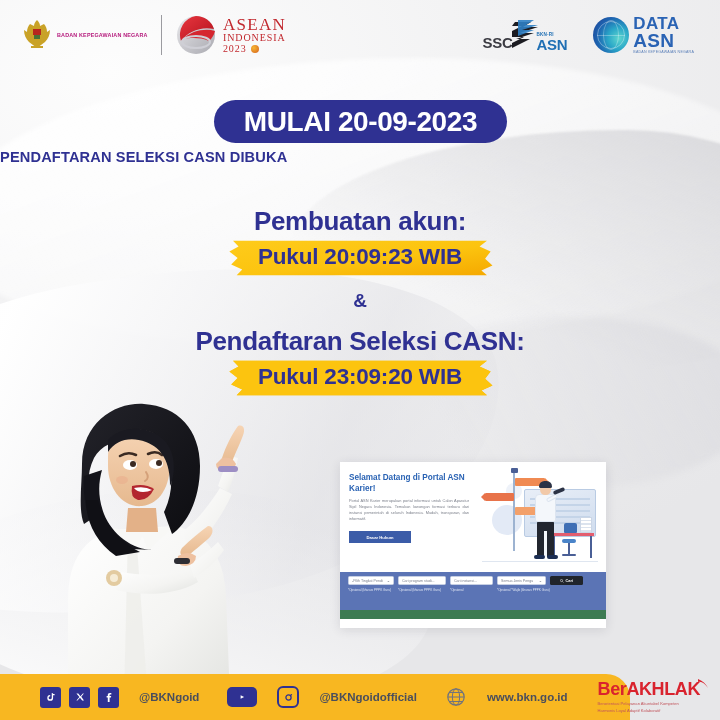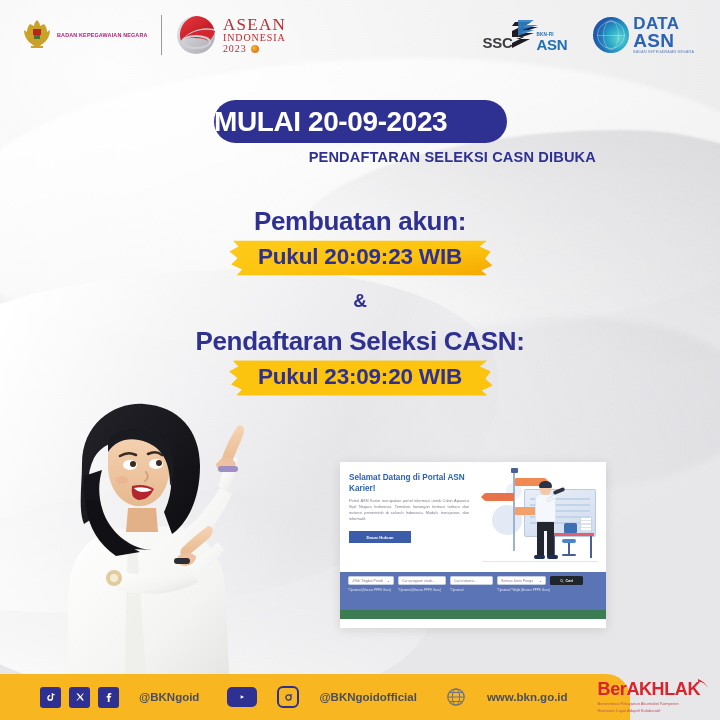--- a/index.html
+++ b/index.html
@@ -120,28 +120,28 @@
   }
   .da-txt { display:flex; flex-direction:column; line-height:.93; }
   .da-1 { font-size:17px; font-weight:bold; color:#2a63b4; letter-spacing:.3px; }
   .da-2 { font-size:19px; font-weight:bold; color:#2a63b4; letter-spacing:.3px; }
   .da-3 { font-size:3.6px; color:#5a7fb8; letter-spacing:.2px; margin-top:1px; }
 
   
   #pill {
     position:absolute; left:214px; top:100px; width:293px; height:43px;
     background:#2f3192; border-radius:22px; z-index:7;
-    display:flex; align-items:center; justify-content:flex-start;
+    display:flex; align-items:center; justify-content:center;
   }
   #pill span {
     color:#fff; font-size:28px; font-weight:bold; letter-spacing:-.4px;
     font-family:"Liberation Sans", sans-serif;
   }
   #subhead {
-    position:absolute; left:0; top:148px; width:596px; text-align:right; z-index:7;
+    position:absolute; left:0; top:148px; width:596px; text-align:left; z-index:7;
   }
   #subhead span {
     color:#2f3192; font-size:14.6px; font-weight:bold; letter-spacing:.15px;
   }
 
   
   .blk { position:absolute; width:720px; text-align:center; z-index:7; }
   .blk-title {
     font-size:26px; font-weight:bold; color:#2f3192; letter-spacing:-.3px;
     display:block; margin-bottom:2px;

